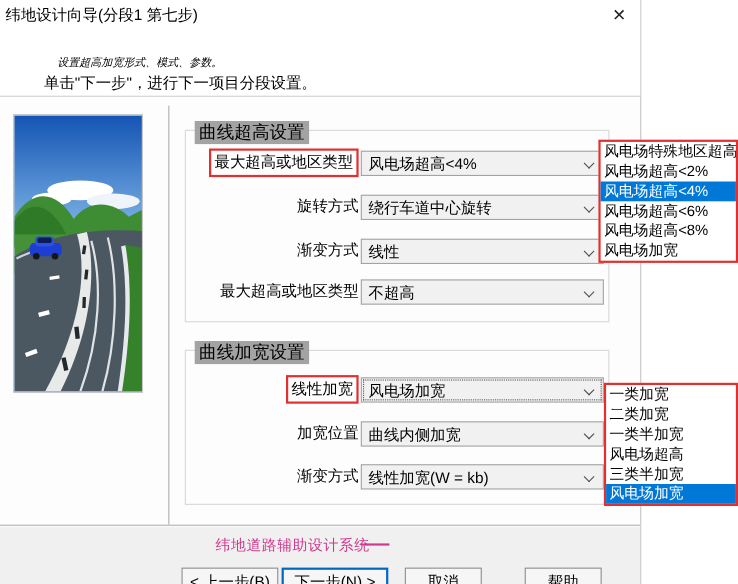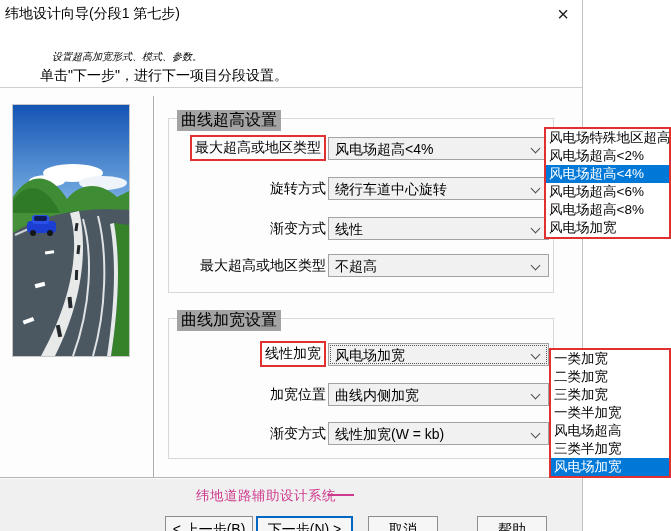--- a/index.html
+++ b/index.html
@@ -224,21 +224,20 @@
     <div class="opt">风电场超高&lt;2%</div>
     <div class="opt selected">风电场超高&lt;4%</div>
     <div class="opt">风电场超高&lt;6%</div>
     <div class="opt">风电场超高&lt;8%</div>
     <div class="opt">风电场加宽</div>
   </div>
 
   <div class="optlist list-wid">
     <div class="opt">一类加宽</div>
     <div class="opt">二类加宽</div>
-    <div class="opt">三类加宽</div>
     <div class="opt">一类半加宽</div>
     <div class="opt">风电场超高</div>
     <div class="opt">三类半加宽</div>
     <div class="opt selected">风电场加宽</div>
   </div>
 
   <div class="watermark">纬地道路辅助设计系统</div>
   <div class="wm-line"></div>
 
   <button class="btn btn-back">&lt; 上一步(B)</button>

